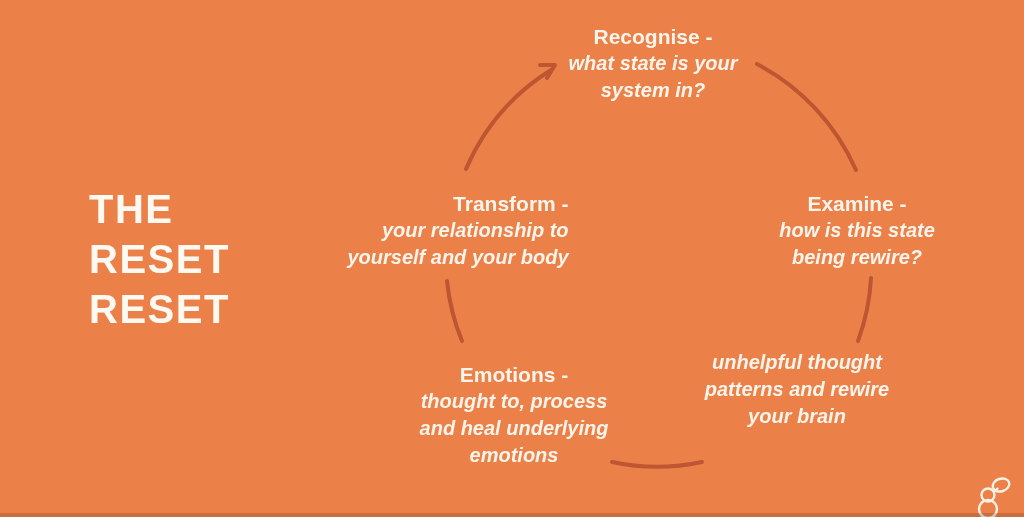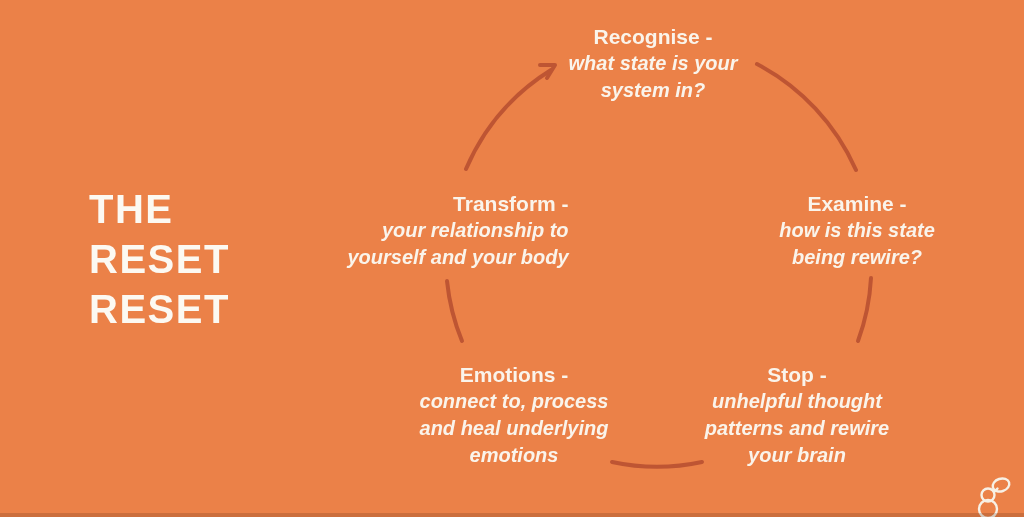--- a/index.html
+++ b/index.html
@@ -119,29 +119,28 @@
 system in?</div>
   </div>
 
   <div class="node node-examine">
     <div class="node-label">Examine -</div>
     <div class="node-desc">how is this state
 being rewire?</div>
   </div>
 
   <div class="node node-stop">
-    <div class="node-label">Stop -</div>
     <div class="node-desc">unhelpful thought
 patterns and rewire
 your brain</div>
   </div>
 
   <div class="node node-emotions">
     <div class="node-label">Emotions -</div>
-    <div class="node-desc">connect to, process
+    <div class="node-desc">thought to, process
 and heal underlying
 emotions</div>
   </div>
 
   <div class="node node-transform">
     <div class="node-label">Transform -</div>
     <div class="node-desc">your relationship to
 yourself and your body</div>
   </div>
 

